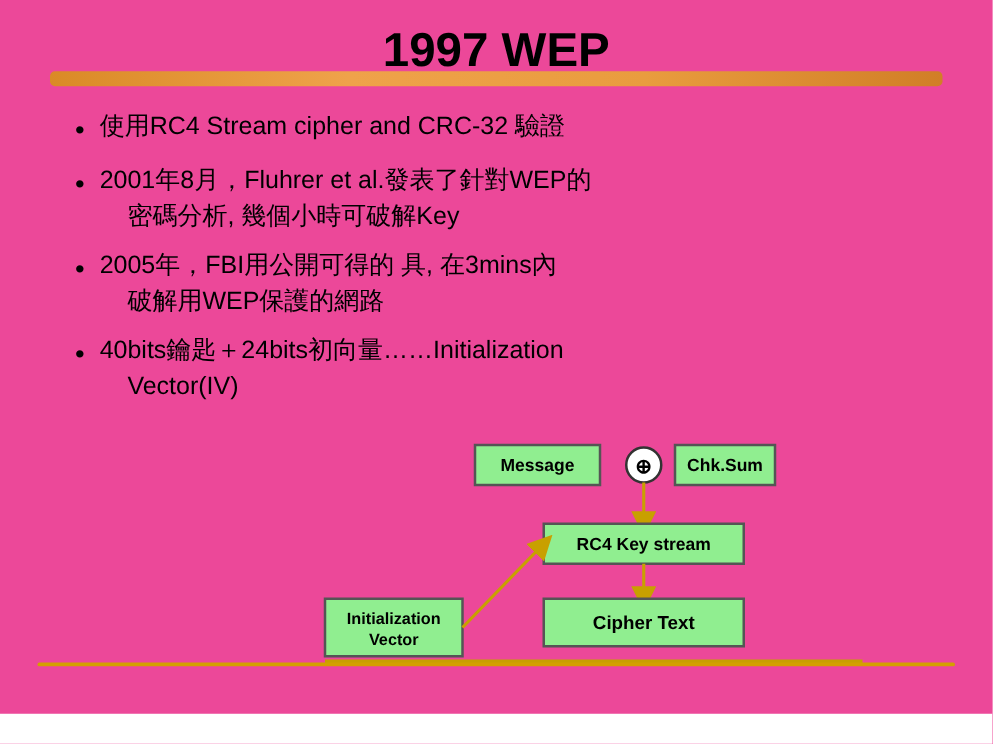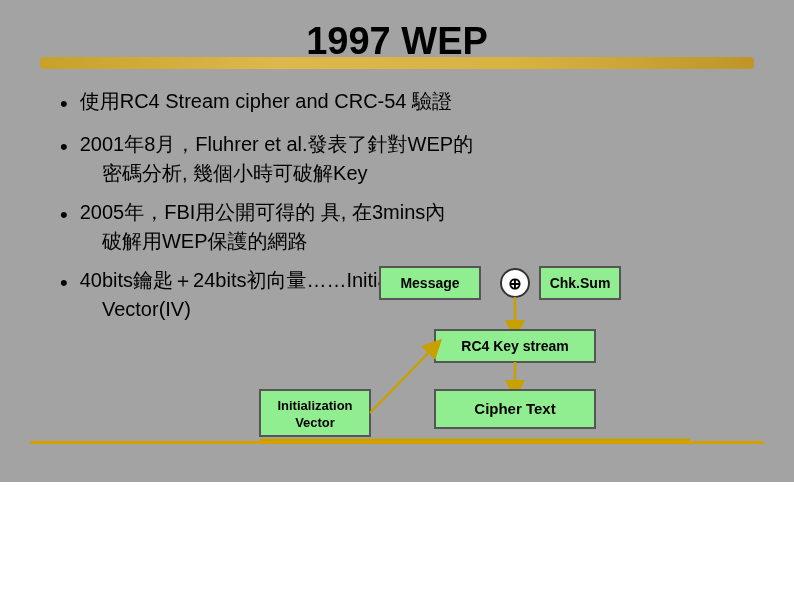--- a/index.html
+++ b/index.html
@@ -7,22 +7,22 @@
       width: 794px;
       height: 595px;
       background: #ffffff;
       font-family: Arial, 'Microsoft JhengHei', sans-serif;
       overflow: hidden;
       position: relative;
     }
 
     .slide {
       width: 794px;
-      height: 482px;
-      background: #a3a3a3;
+      height: 571px;
+      background: #ec4899;
       position: relative;
       padding: 20px 40px;
     }
 
     .title-area {
       text-align: center;
       margin-bottom: 8px;
     }
 
     .title {
@@ -94,21 +94,21 @@
 
   <div class="title-area">
     <div class="title">1997 WEP</div>
     <div class="title-underline"></div>
   </div>
 
   <div class="content-area">
 
     <div class="bullet-item">
       <span class="bullet-dot">•</span>
-      <span class="bullet-text">使用RC4 Stream cipher and CRC-54 驗證</span>
+      <span class="bullet-text">使用RC4 Stream cipher and CRC-32 驗證</span>
     </div>
 
     <div class="bullet-item">
       <span class="bullet-dot">•</span>
       <span class="bullet-text">2001年8月，Fluhrer et al.發表了針對WEP的<br>&nbsp;&nbsp;&nbsp;&nbsp;密碼分析, 幾個小時可破解Key</span>
     </div>
 
     <div class="bullet-item">
       <span class="bullet-dot">•</span>
       <span class="bullet-text">2005年，FBI用公開可得的 具, 在3mins內<br>&nbsp;&nbsp;&nbsp;&nbsp;破解用WEP保護的網路</span>

